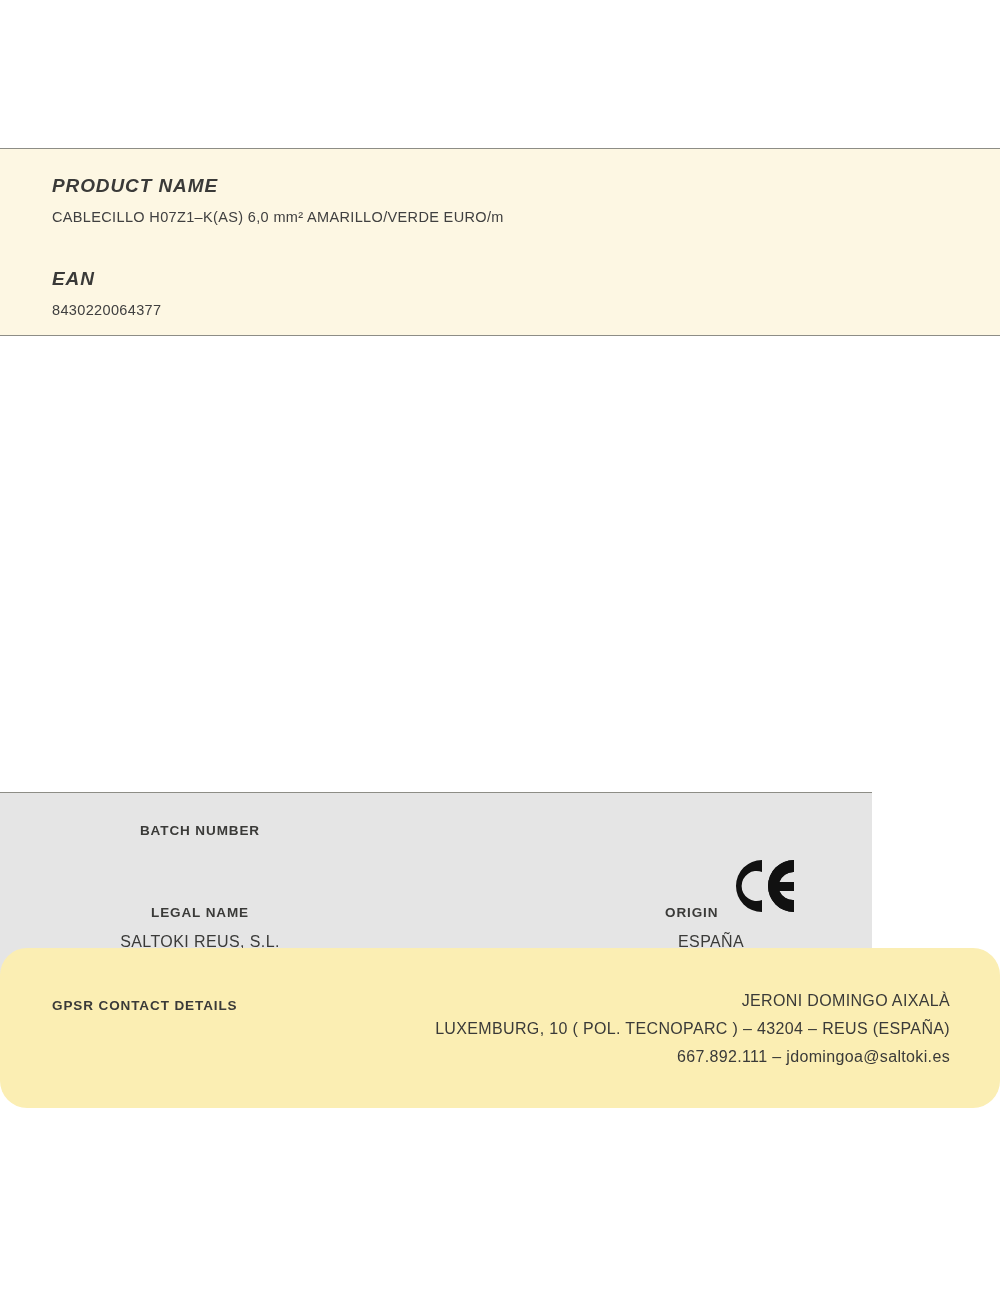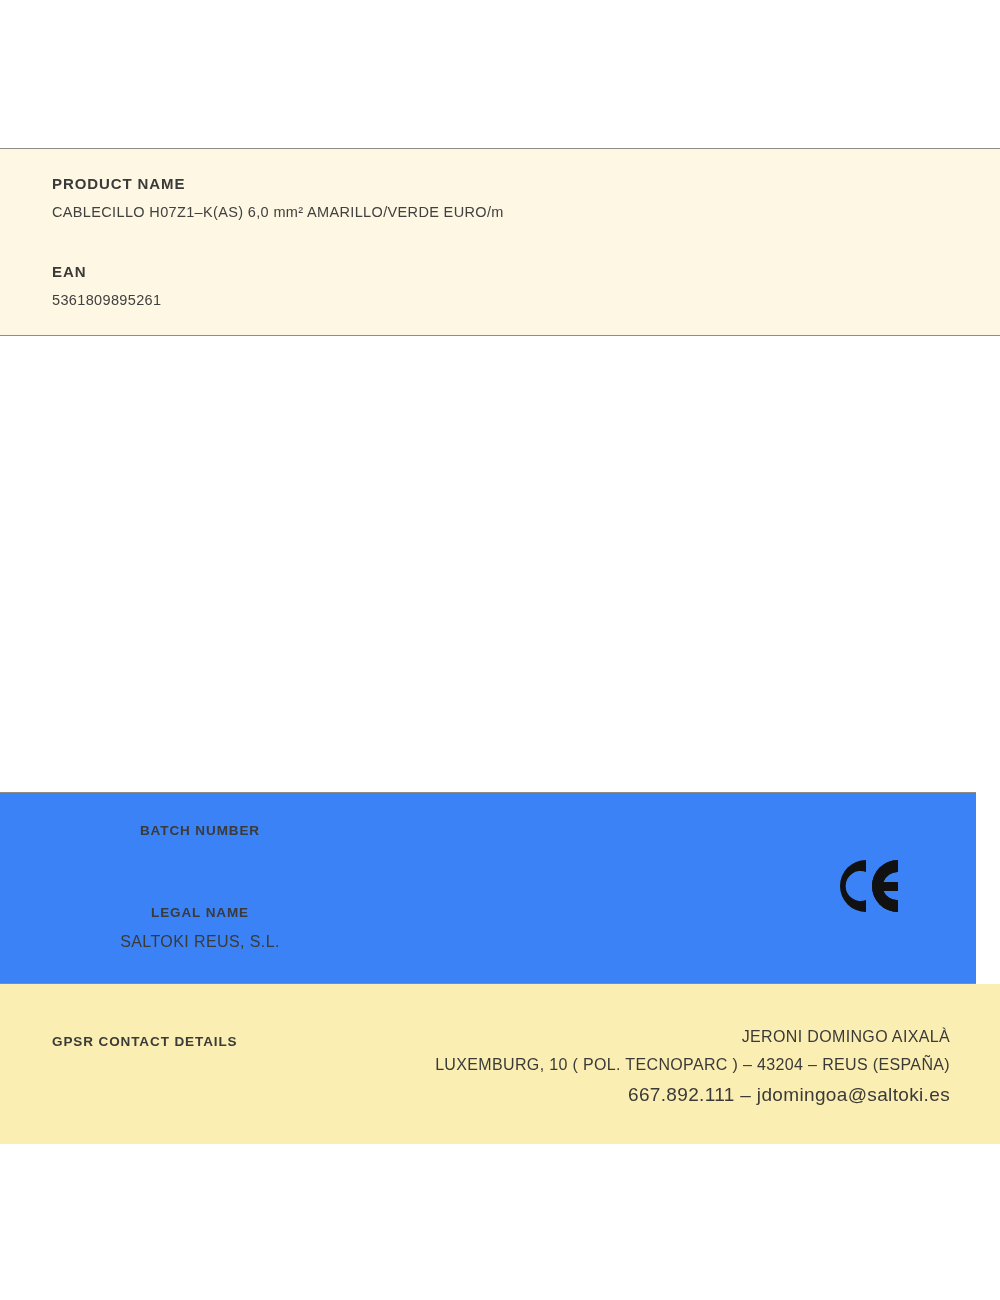--- a/index.html
+++ b/index.html
@@ -32,25 +32,26 @@
     height: 188px;
     background: #fdf7e3;
     border-top: 1px solid #8d8d86;
     border-bottom: 1px solid #8d8d86;
     box-sizing: border-box;
   }
   .product-inner {
     padding: 26px 52px 0 52px;
   }
   .field-label {
-    font-size: 15px;
+    font-size: 19px;
     font-weight: bold;
     letter-spacing: 0.9px;
     color: #3a3a38;
     margin: 0 0 12px 0;
+    font-style: italic;
   }
   .field-value {
     font-size: 14.5px;
     letter-spacing: 0.35px;
     color: #404040;
     margin: 0;
   }
   .gap-block {
     margin-top: 43px;
   }
@@ -63,23 +64,23 @@
     width: 1000px;
     height: 456px;
     background: #ffffff;
   }
 
   
   .batch-block {
     position: absolute;
     left: 0;
     top: 792px;
-    width: 976px;
+    width: 872px;
     height: 192px;
-    background: #3b82f6;
+    background: #e5e5e5;
     border-top: 1px solid #8d8d86;
     border-bottom: 1px solid #8d8d86;
     box-sizing: border-box;
   }
   .batch-row {
     position: absolute;
     left: 0;
     width: 1000px;
     display: flex;
   }
@@ -123,25 +124,26 @@
     top: 62px;
     width: 95px;
     height: 62px;
   }
   .ce-mark svg { display: block; }
 
   
   .gpsr-block {
     position: absolute;
     left: 0;
-    top: 984px;
+    top: 948px;
     width: 1000px;
     height: 160px;
     background: #fbeeb3;
     box-sizing: border-box;
+    border-radius: 27px;
   }
   .gpsr-label {
     position: absolute;
     left: 52px;
     top: 50px;
     font-size: 13.5px;
     font-weight: bold;
     letter-spacing: 0.9px;
     color: #3a3a38;
   }
@@ -152,21 +154,21 @@
     text-align: right;
     width: 700px;
   }
   .gpsr-lines p {
     margin: 0 0 10px 0;
     font-size: 16px;
     letter-spacing: 0.35px;
     color: #3a3a38;
   }
   .gpsr-lines p.small {
-    font-size: 19px;
+    font-size: 16px;
     margin-bottom: 8px;
   }
 
   
   .bottom-space {
     position: absolute;
     left: 0;
     top: 1144px;
     width: 1000px;
     height: 156px;
@@ -179,40 +181,44 @@
 <div class="page">
 
   <div class="product-block">
     <div class="product-inner">
       <div>
         <p class="field-label">PRODUCT NAME</p>
         <p class="field-value">CABLECILLO H07Z1–K(AS) 6,0 mm² AMARILLO/VERDE EURO/m</p>
       </div>
       <div class="gap-block">
         <p class="field-label">EAN</p>
-        <p class="field-value">5361809895261</p>
+        <p class="field-value">8430220064377</p>
       </div>
     </div>
   </div>
 
   <div class="middle-space"></div>
 
   <div class="batch-block">
 
     <div class="batch-row row-one">
       <div class="col-a">
         <p class="center-label">BATCH NUMBER</p>
         <p class="center-value"></p>
       </div>
     </div>
 
     <div class="batch-row row-two">
       <div class="col-a">
         <p class="center-label">LEGAL NAME</p>
         <p class="center-value">SALTOKI REUS, S.L.</p>
+      </div>
+      <div class="col-b">
+        <p class="center-label">ORIGIN</p>
+        <p class="center-value">ESPAÑA</p>
       </div>
     </div>
 
     <div class="ce-mark">
       <svg width="95" height="62" viewBox="0 0 95 62" xmlns="http://www.w3.org/2000/svg">
         <path d="M35 5 A26 26 0 1 0 35 57 L35 45 A15 15 0 1 1 35 17 Z" fill="#111111"></path>
         <path d="M95 5 L95 17 A15 15 0 0 0 80 27 L95 27 L95 36 L80 36 A15 15 0 0 0 95 45 L95 57 A26 26 0 0 1 95 5 Z" fill="#111111" transform="translate(-28,0)"></path>
         <path d="M67 5 A26 26 0 1 0 67 57 L67 45 A15 15 0 0 1 52.5 36 L67 36 L67 27 L52.5 27 A15 15 0 0 1 67 17 Z" fill="#111111"></path>
       </svg>
     </div>

